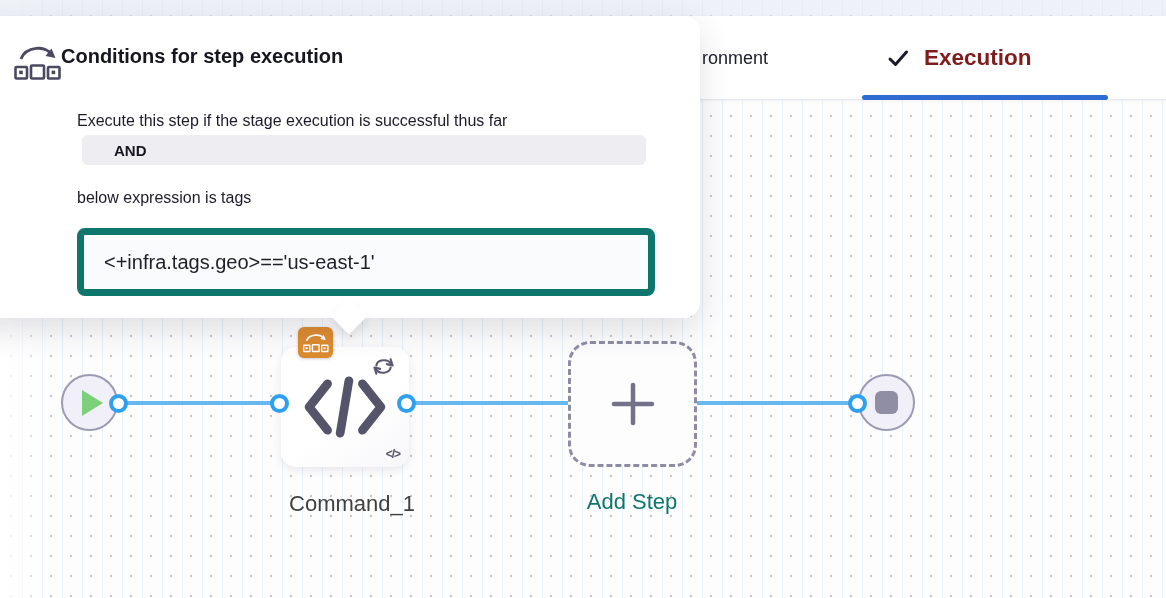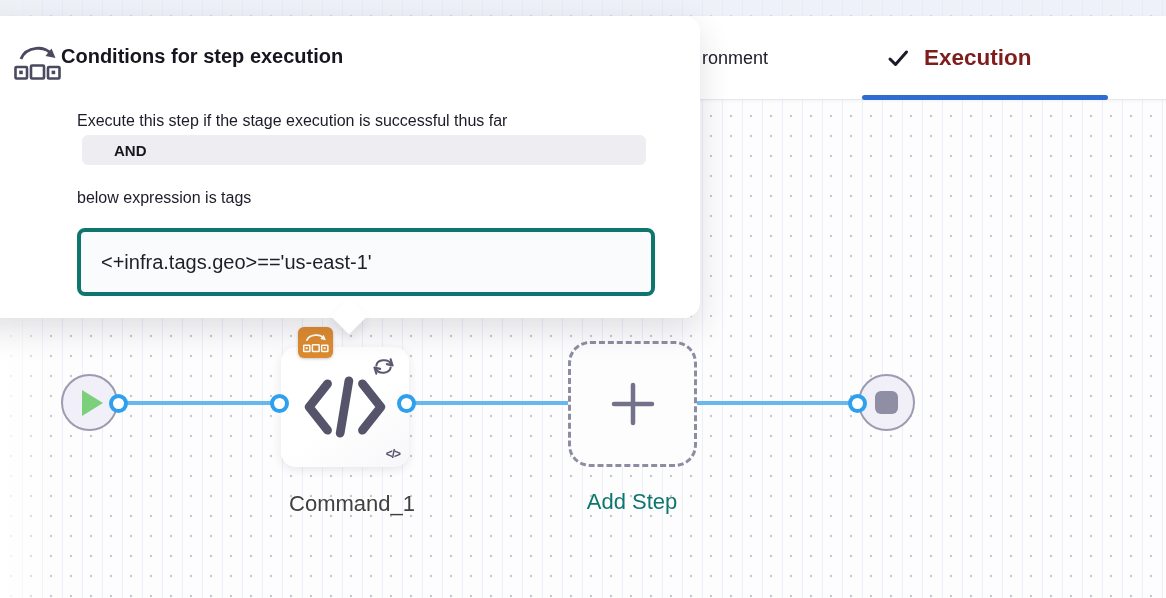--- a/index.html
+++ b/index.html
@@ -132,21 +132,21 @@
     background: #ededf2; border-radius: 6px;
     display: flex; align-items: center; padding-left: 32px;
     font-size: 15px; font-weight: 700; color: #16161f;
   }
   .expression-label {
     position: absolute; left: 107px; top: 173px;
     font-size: 16px; color: #1c1c28;
   }
   .expression-box {
     position: absolute; left: 107px; top: 212px; width: 578px; height: 68px;
-    background: #fafbfc; border: 4px solid #0f766e; border-radius: 8px;
+    background: #fafbfc; border: 7px solid #0f766e; border-radius: 8px;
     display: flex; align-items: center; padding-left: 20px;
     font-size: 20px; color: #1f1f2a;
   }
 
   svg { display: block; }
 </style>
 </head>
 <body>
 
 <div class="canvas"></div>

